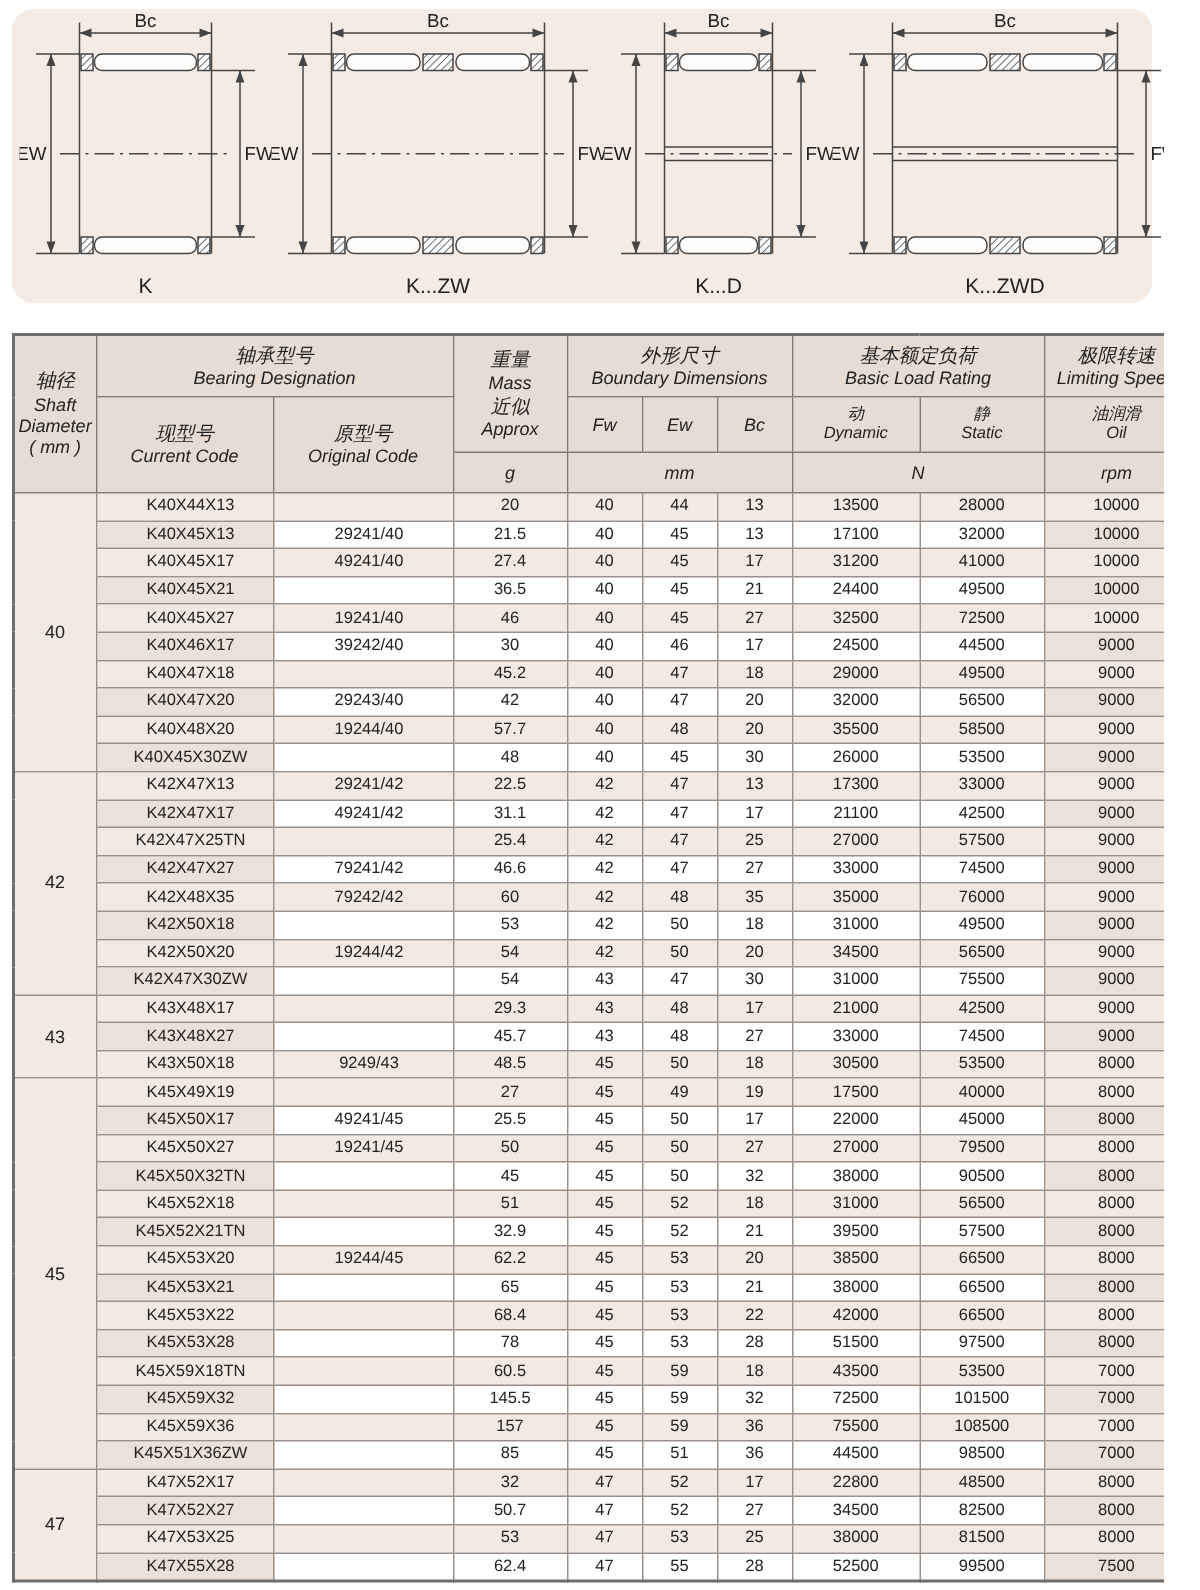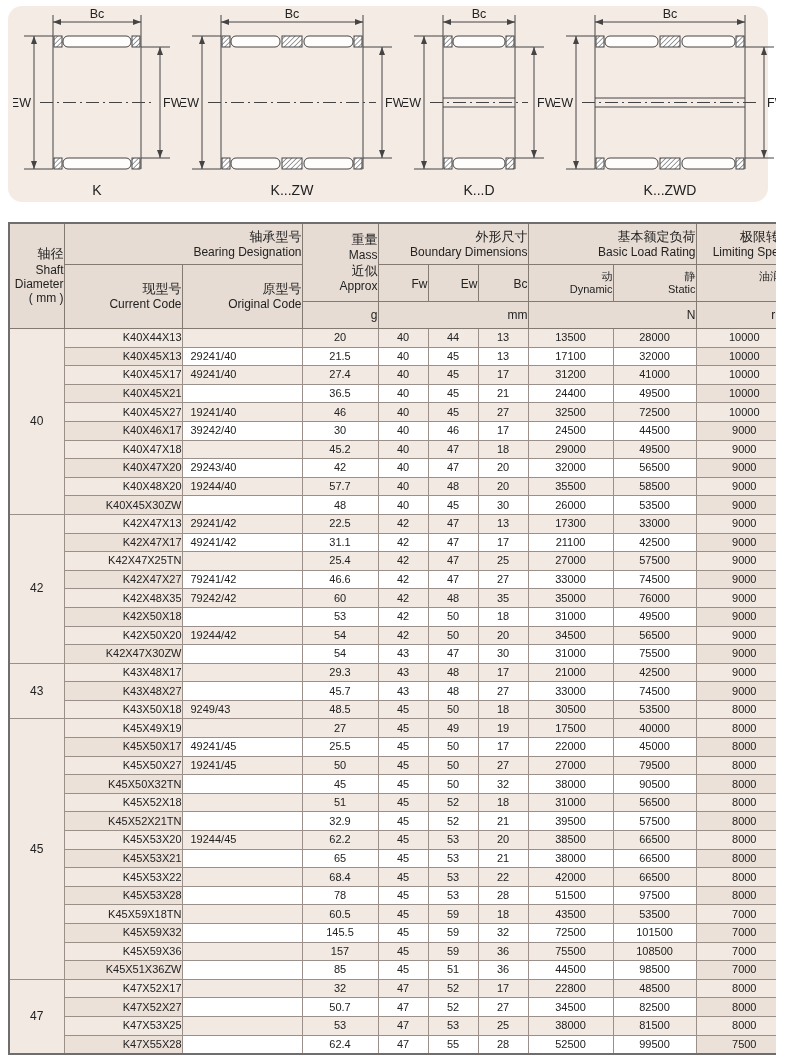--- a/index.html
+++ b/index.html
@@ -32,41 +32,42 @@
   }
   .spec th,.spec td{
     border:1px solid #9a9089;
     overflow:hidden;
     white-space:nowrap;
   }
   .spec thead th{
     background:#e7dcd4;
     font-weight:normal;
     padding:1px 0;
-    text-align:right;
+    text-align:center;
     border-color:#837a72;
+    font-style:italic;
   }
   .spec thead tr.h1 th{height:38px;}
   .spec thead tr.h2 th{height:34px;}
   .spec thead tr.h3 th{height:24px;font-size:12px;}
   .cn{font-size:13px;line-height:1.25;}
   .en{font-size:12px;line-height:1.2;}
   .sm{font-size:11px;line-height:1.15;}
 
   .spec tbody td{
     height:17.6px;
     font-size:11px;
     line-height:17px;
     text-align:center;
     padding:0;
     background:#fff;
   }
   .spec tbody tr.tint td{background:#f2e9e2;}
-  .spec tbody td.code{text-align:right;padding-left:8px;background:#ece1d9;margin-top:20px;}
-  .spec tbody td.orig{text-align:left;padding-left:8px;}
+  .spec tbody td.code{text-align:center;padding-left:8px;background:#ece1d9;margin-top:20px;}
+  .spec tbody td.orig{text-align:center;padding-left:8px;}
   .spec tbody td.rpm{background:#ece1d9;}
   .spec tbody td.shaft{background:#fff;font-size:12px;text-align:center;}
   .spec tbody tr.group-start td{border-top:1.5px solid #6e6e6e;}
 </style>
 </head>
 <body>
 
 <div class="page">
 
   <div class="panel">

